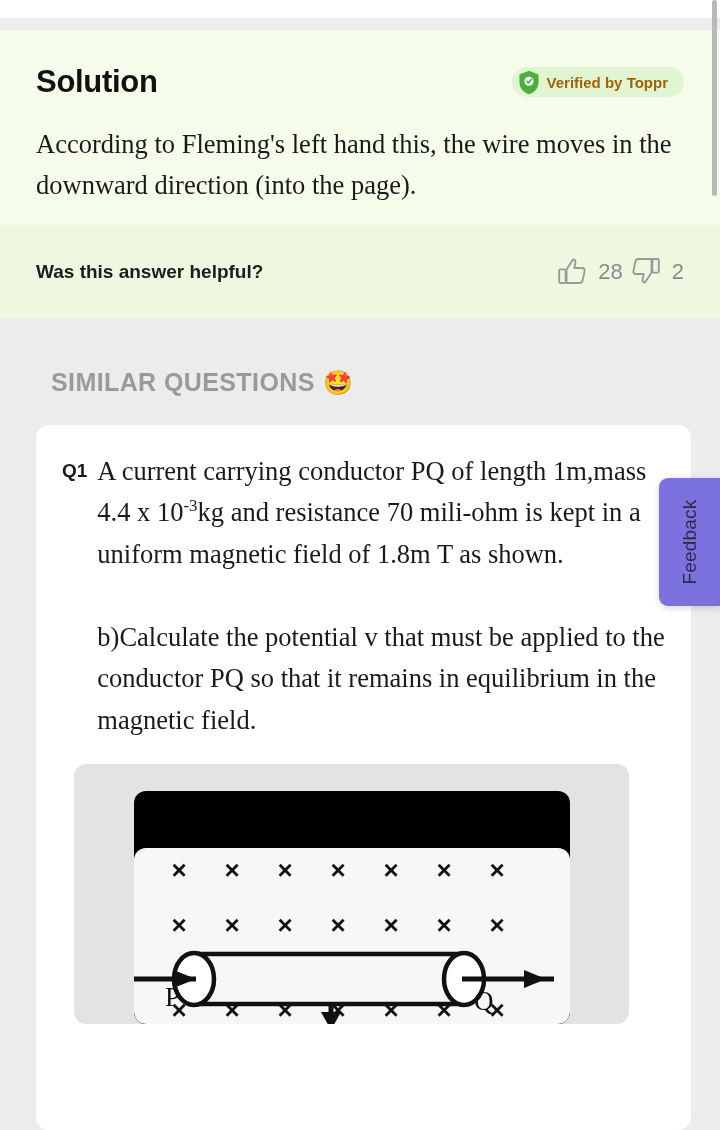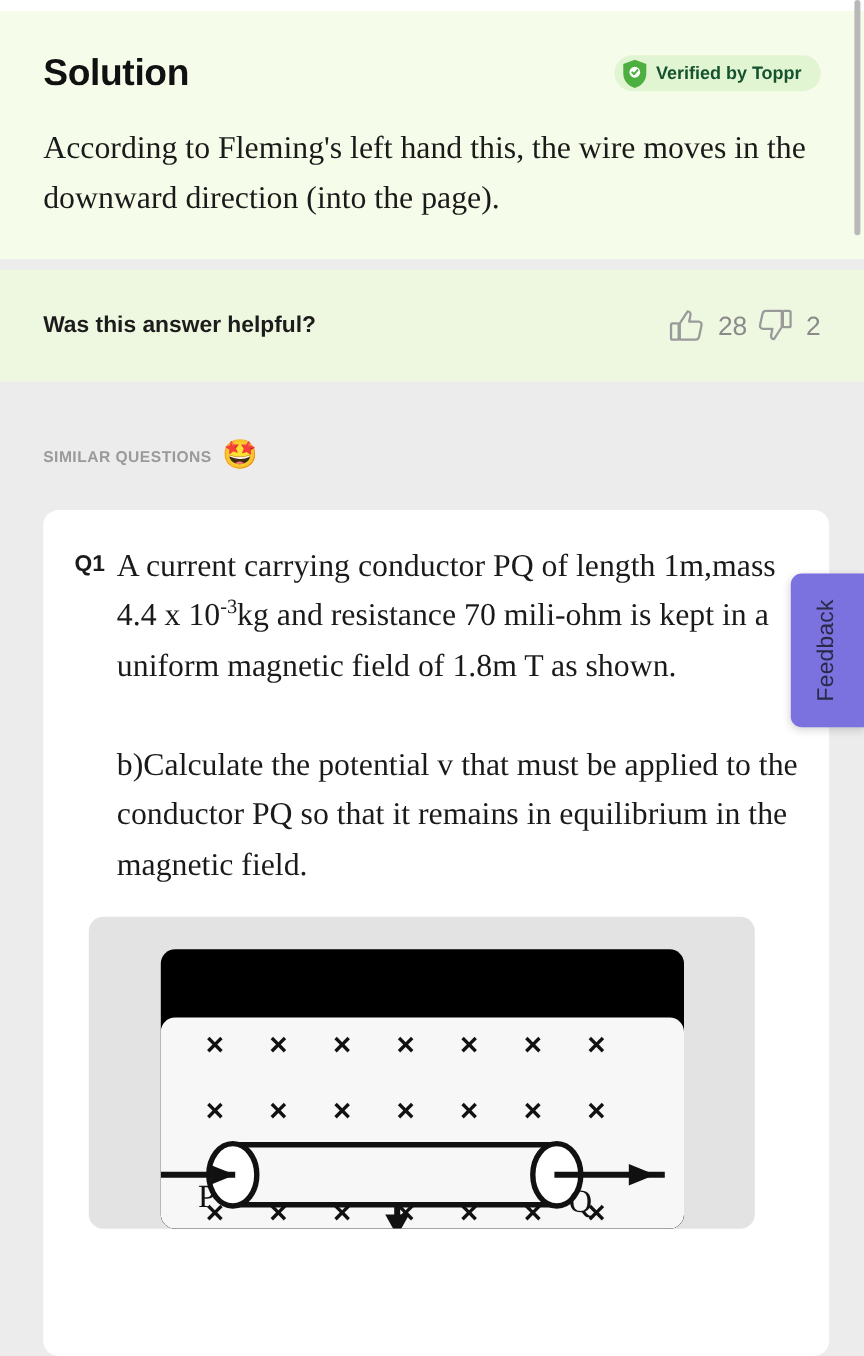--- a/index.html
+++ b/index.html
@@ -29,21 +29,21 @@
     position: absolute;
     top: 0; left: 0;
     width: 720px;
     height: 18px;
     background: #ffffff;
   }
 
   
   .solution-panel {
     position: absolute;
-    top: 9px; left: 0;
+    top: 30px; left: 0;
     width: 720px;
     height: 207px;
     background: #f5fce9;
     padding: 30px 36px 0 36px;
   }
 
   .solution-head {
     display: flex;
     align-items: center;
     justify-content: space-between;
@@ -70,21 +70,21 @@
   .shield-icon {
     width: 22px;
     height: 25px;
     flex: 0 0 auto;
     display: block;
   }
 
   .verified-text {
     font-size: 15px;
     font-weight: bold;
-    color: #14532d;
+    color: #a16207;
     white-space: nowrap;
   }
 
   .solution-body {
     margin-top: 20px;
     font-family: "Liberation Serif", serif;
     font-size: 26.5px;
     line-height: 1.53;
     color: #1a1a1a;
   }
@@ -130,24 +130,25 @@
   
   .similar-head {
     position: absolute;
     top: 368px; left: 36px;
     display: flex;
     align-items: center;
     gap: 9px;
   }
 
   .similar-title {
-    font-size: 13px;
+    font-size: 25px;
     font-weight: bold;
     letter-spacing: 0.4px;
     color: #9a9a9a;
+    margin-left: 15px;
   }
 
   .similar-emoji { font-size: 24px; line-height: 1; }
 
   
   .question-card {
     position: absolute;
     top: 425px; left: 36px;
     width: 655px;
     min-height: 705px;

